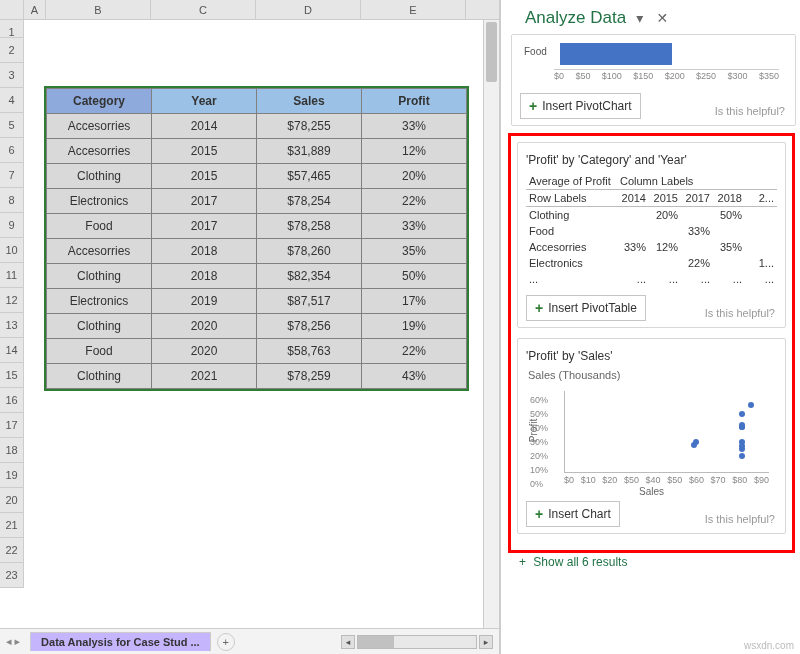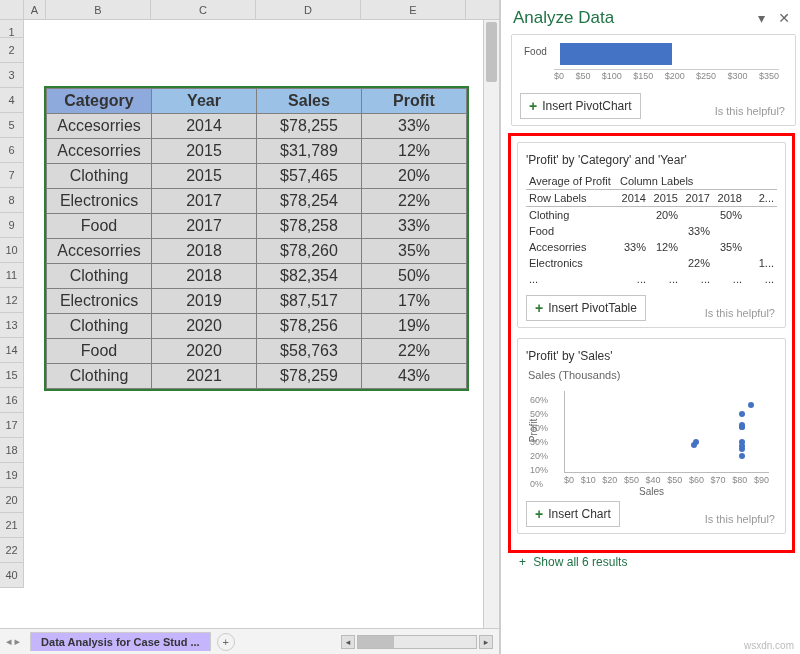--- a/index.html
+++ b/index.html
@@ -49,21 +49,21 @@
     background:#ffe699; border:1px solid #808080; text-align:center; font-weight:bold;
     font-size:14px; line-height:30px; color:#1f1f1f;
   }
   table.data {
     position:absolute; left:22px; top:68px;
     border-collapse: collapse;
     outline: 2px solid #2e7d32;
   }
   table.data th, table.data td {
     border:1px solid #808080; width:105px; height:25px; text-align:center;
-    font-size:16px;
+    font-size:12px;
   }
   table.data th { background:#9bc2e6; font-weight:bold; }
   table.data th:first-child { background:#8ea9db; }
   table.data td { background:#d9d9d9; }
   .scroll-v{position:absolute;right:0;top:20px;bottom:0;width:16px;background:#f0f0f0;border-left:1px solid #ccc;}
   .scroll-v .thumb{position:absolute;top:2px;left:2px;right:2px;height:60px;background:#c1c1c1;border-radius:2px;}
   
   .tabs{height:26px;background:#f3f3f3;border-top:1px solid #ccc;display:flex;align-items:center;font-size:11px;}
   .tabs .arrows{padding:0 6px;color:#888;}
   .tab{background:#c4b5fd;border:1px solid #ccc;border-bottom:none;padding:3px 10px;margin-left:4px;border-radius: 1px 1px 0 0;}
@@ -75,21 +75,21 @@
   .hsc-thumb{position:absolute;left:0;top:0;height:100%;width:36px;background:#c1c1c1;}
 
   
   .pane {
     width: 300px;
     background:#fff;
     border-left:1px solid #ccc;
     display:flex;flex-direction:column;
     font-size:12px;
   }
-  .pane-head{display:flex;align-items:center;justify-content:space-between;padding:8px 10px 6px 12px;}
+  .pane-head{display:flex;align-items:center;padding:8px 10px 6px 24px;}
   .pane-title{font-size:17px;color:#217346;font-weight:400;}
   .pane-btns span{color:#666;margin-left:10px;cursor:pointer;font-size:14px;}
   .pane-body{flex:1;overflow:hidden;padding:0 4px 0 10px;}
   .card{border:1px solid #d7d7d7;border-radius:2px;margin-bottom:10px;padding:8px 8px 6px 8px;position:relative;background:#fff;}
   .boxed{outline:3px solid #ff0000;padding:6px;margin-right:4px;}
   .insert-btn{display:inline-flex;align-items:center;border:1px solid #c5c5c5;background:#fff;padding:4px 8px;font-size:12px;color:#333;cursor:pointer;}
   .insert-btn .plus{color:#2e7d32;font-weight:bold;margin-right:5px;font-size:14px;}
   .helpful{position:absolute;right:10px;bottom:8px;font-size:11px;color:#999;}
   .card-title{font-size:12px;margin:2px 0 6px 0;color:#333;}
   .mini-chart{position:relative;height:44px;margin:0 4px 6px 4px;}
@@ -146,21 +146,21 @@
           <div class="rowh">13</div>
           <div class="rowh">14</div>
           <div class="rowh">15</div>
           <div class="rowh">16</div>
           <div class="rowh">17</div>
           <div class="rowh">18</div>
           <div class="rowh">19</div>
           <div class="rowh">20</div>
           <div class="rowh">21</div>
           <div class="rowh">22</div>
-          <div class="rowh">40</div>
+          <div class="rowh">23</div>
         </div>
       <div class="cells">
         <table class="data">
           <thead>
               <tr>
             <th>Category</th>
             <th>Year</th>
             <th>Sales</th>
             <th>Profit</th>
           </tr>
@@ -168,21 +168,21 @@
           <tbody id="data-body">
               <tr>
                 <td>Accesorries</td>
                 <td>2014</td>
                 <td>$78,255</td>
                 <td>33%</td>
               </tr>
               <tr>
                 <td>Accesorries</td>
                 <td>2015</td>
-                <td>$31,789</td>
+                <td>$31,889</td>
                 <td>12%</td>
               </tr>
               <tr>
                 <td>Clothing</td>
                 <td>2015</td>
                 <td>$57,465</td>
                 <td>20%</td>
               </tr>
               <tr>
                 <td>Electronics</td>

